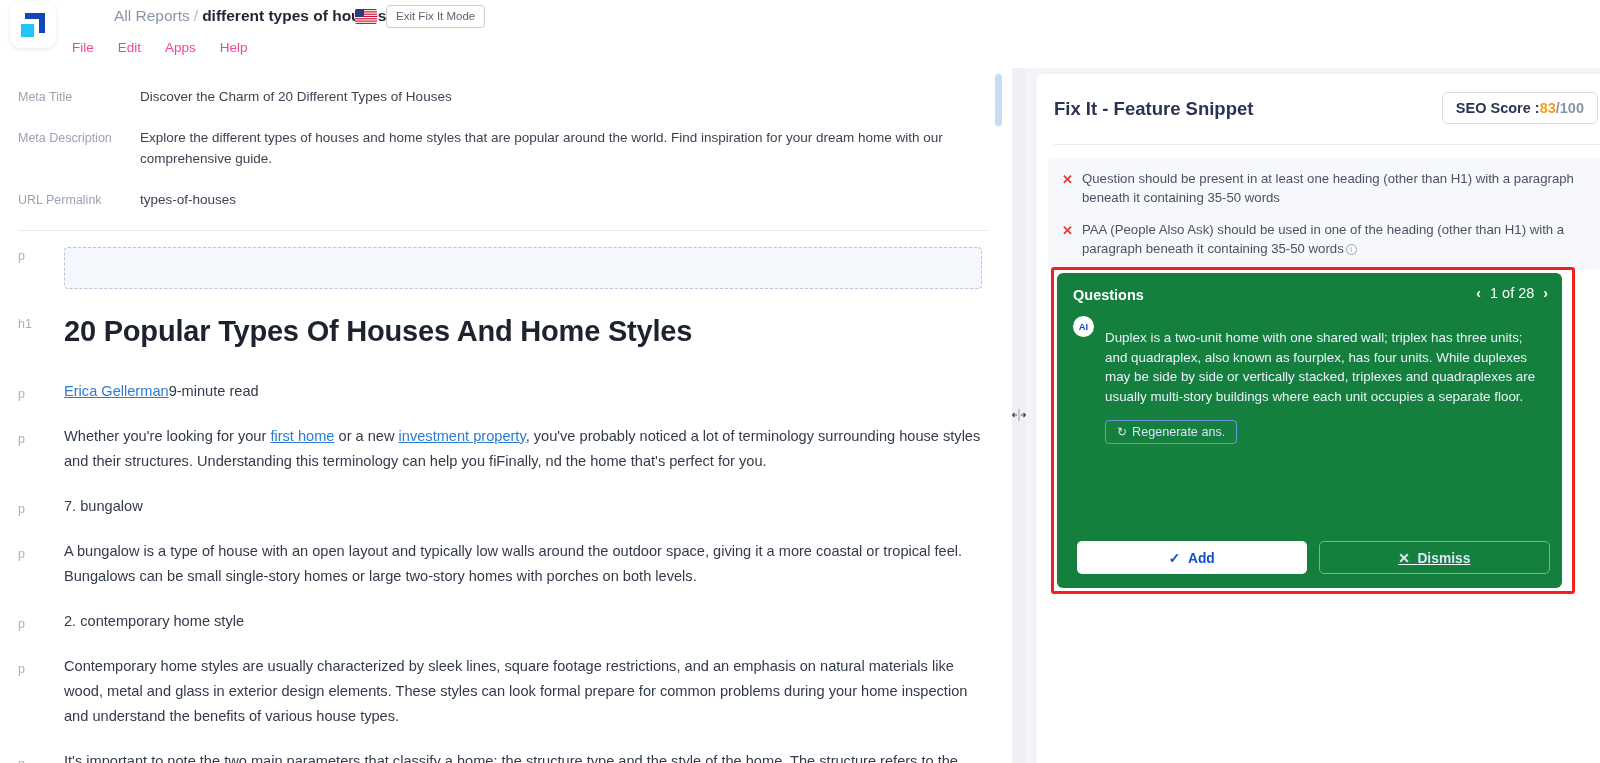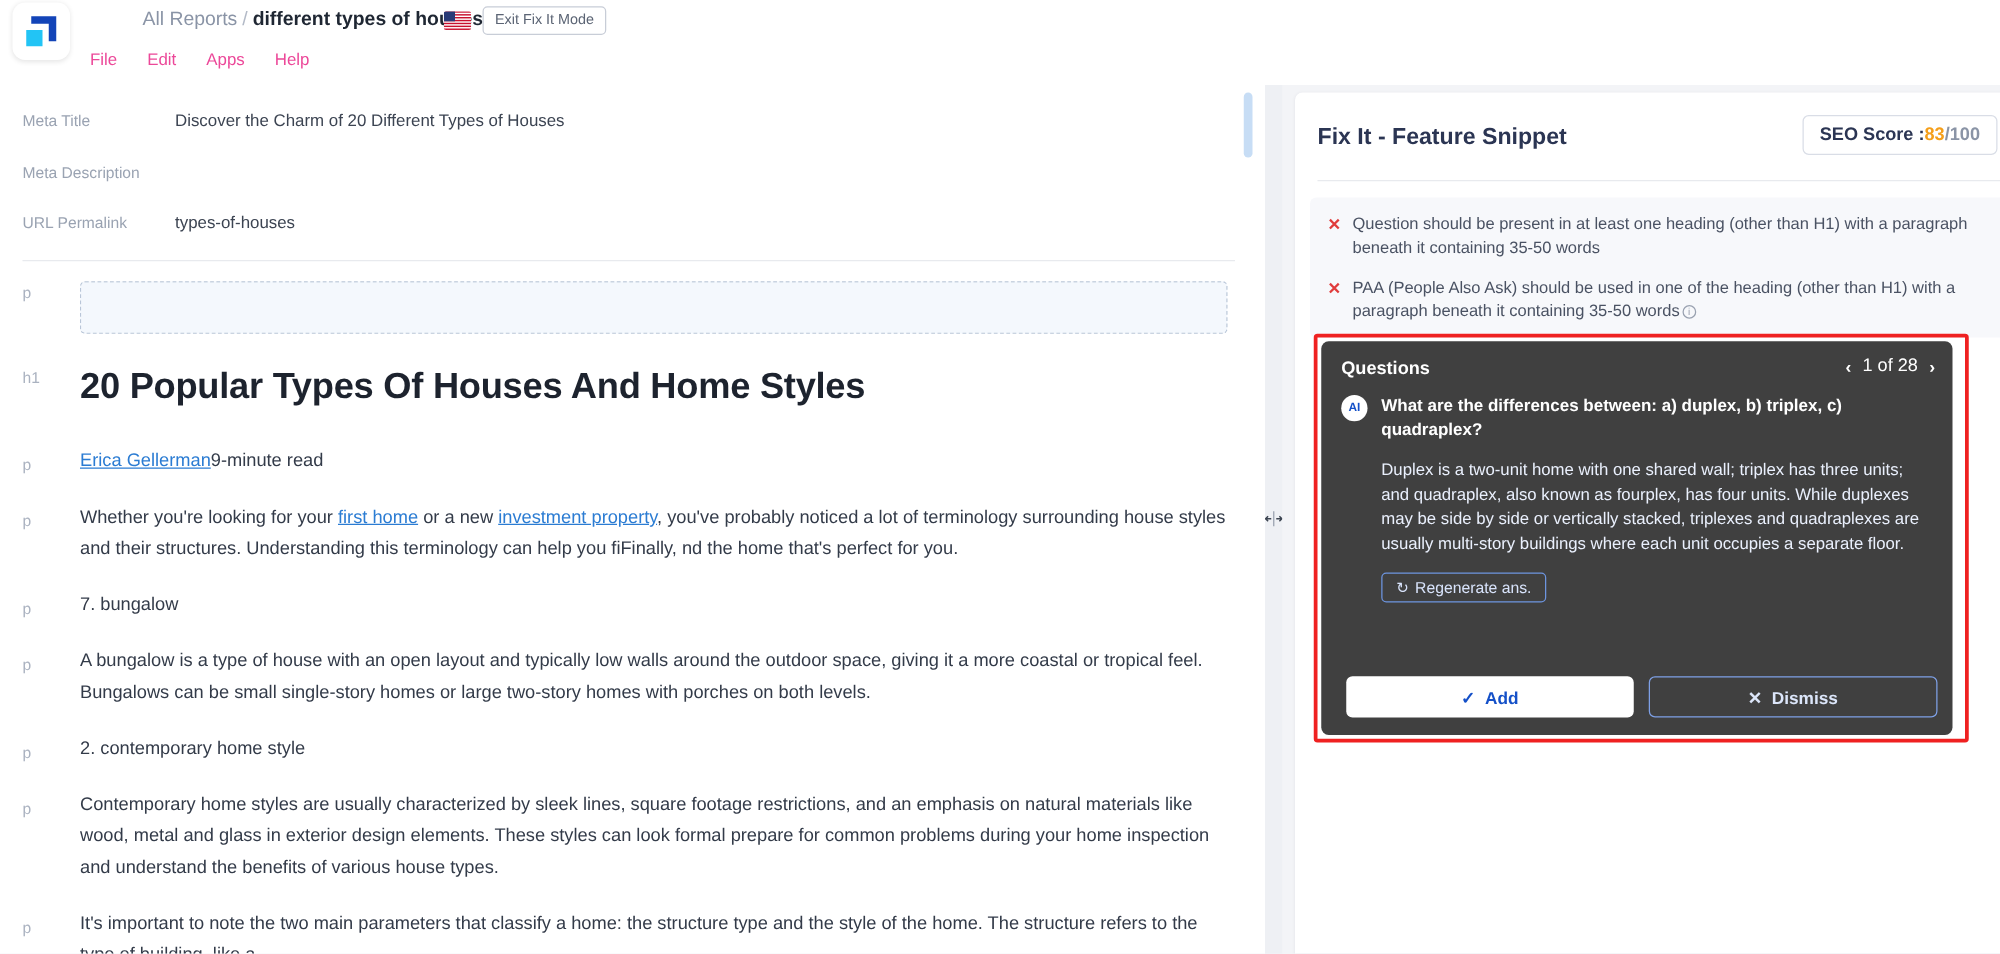--- a/index.html
+++ b/index.html
@@ -146,21 +146,21 @@
   }
 
   
   .hl-outer {
     position: absolute; left: 15px; top: 193px; width: 524px; height: 327px;
     border: 3px solid #ef2121; border-radius: 3px; pointer-events: none; z-index: 5;
   }
 
   .qcard {
     position: absolute; left: 21px; top: 199px; width: 505px; height: 315px;
-    background: #404040; border-radius: 6px; color: #fff; overflow: hidden;
+    background: #15803d; border-radius: 6px; color: #fff; overflow: hidden;
   }
   .qcard-head {
     position: relative; height: 42px; padding: 13px 16px 0 16px;
   }
   .qlabel { font-size: 14.5px; font-weight: bold; color: #ffffff; }
   .qpager {
     position: absolute; right: 14px; top: 12px;
     font-size: 14.5px; color: #ffffff; display: flex; align-items: center; gap: 9px;
   }
   .qpager .chev { font-size: 14px; font-weight: bold; cursor: pointer; }
@@ -175,21 +175,21 @@
   .qanswer { font-size: 13.4px; line-height: 19.5px; color: #eaf0fd; margin-top: 13px; }
   .regen-btn {
     display: inline-block; margin: 14px 0 0 48px;
     border: 1px solid #6d95e0; border-radius: 4px;
     padding: 4px 11px; font-size: 12.6px; color: #d8e3fb; background: transparent;
     cursor: pointer; white-space: nowrap;
   }
   .regen-btn .ricon { margin-right: 5px; font-size: 12px; }
   .qactions {
     position: absolute; left: 20px; right: 12px; bottom: 14px;
-    display: flex; gap: 12px;
+    display: flex; gap: 12px; text-decoration: underline;
   }
   .btn-add {
     flex: 1; height: 33px; background: #ffffff; color: #1450c8;
     border: none; border-radius: 5px; font-size: 13.8px; font-weight: bold;
     cursor: pointer;
   }
   .btn-dismiss {
     flex: 1; height: 33px; background: transparent; color: #dce6fa;
     border: 1px solid #7ea0e6; border-radius: 5px; font-size: 13.8px; font-weight: bold;
     cursor: pointer;
@@ -244,20 +244,21 @@
 
   <div class="editor">
 
     <div class="meta-block">
       <div class="meta-row">
         <div class="meta-label">Meta Title</div>
         <div class="meta-value">Discover the Charm of 20 Different Types of Houses</div>
       </div>
       <div class="meta-row">
         <div class="meta-label">Meta Description</div>
+        <div class="meta-value">Explore the different types of houses and home styles that are popular around the world. Find inspiration for your dream home with our comprehensive guide.</div>
       </div>
       <div class="meta-row">
         <div class="meta-label">URL Permalink</div>
         <div class="meta-value">types-of-houses</div>
       </div>
       <div class="meta-sep"></div>
     </div>
 
     <div class="doc-area">
 
@@ -352,21 +353,20 @@
           <span class="qpager">
             <span class="chev">‹</span>
             <span>1 of 28</span>
             <span class="chev">›</span>
           </span>
         </div>
 
         <div class="qbody">
           <div class="ai-badge">AI</div>
           <div class="qtext">
-            <div class="qquestion">What are the differences between: a) duplex, b) triplex, c) quadraplex?</div>
             <div class="qanswer">Duplex is a two-unit home with one shared wall; triplex has three units; and quadraplex, also known as fourplex, has four units. While duplexes may be side by side or vertically stacked, triplexes and quadraplexes are usually multi-story buildings where each unit occupies a separate floor.</div>
           </div>
         </div>
 
         <button class="regen-btn"><span class="ricon">↻</span><span>Regenerate ans.</span></button>
 
         <div class="qactions">
           <button class="btn-add"><span>✓&nbsp;&nbsp;</span><span>Add</span></button>
           <button class="btn-dismiss"><span>✕&nbsp;&nbsp;</span><span>Dismiss</span></button>
         </div>

